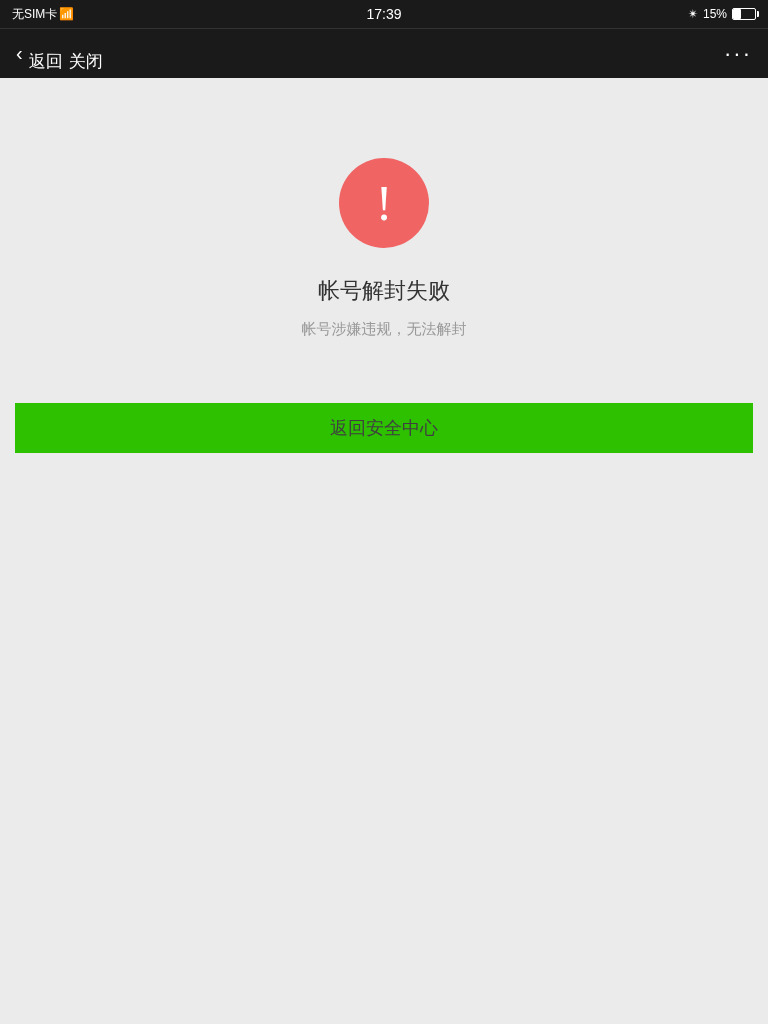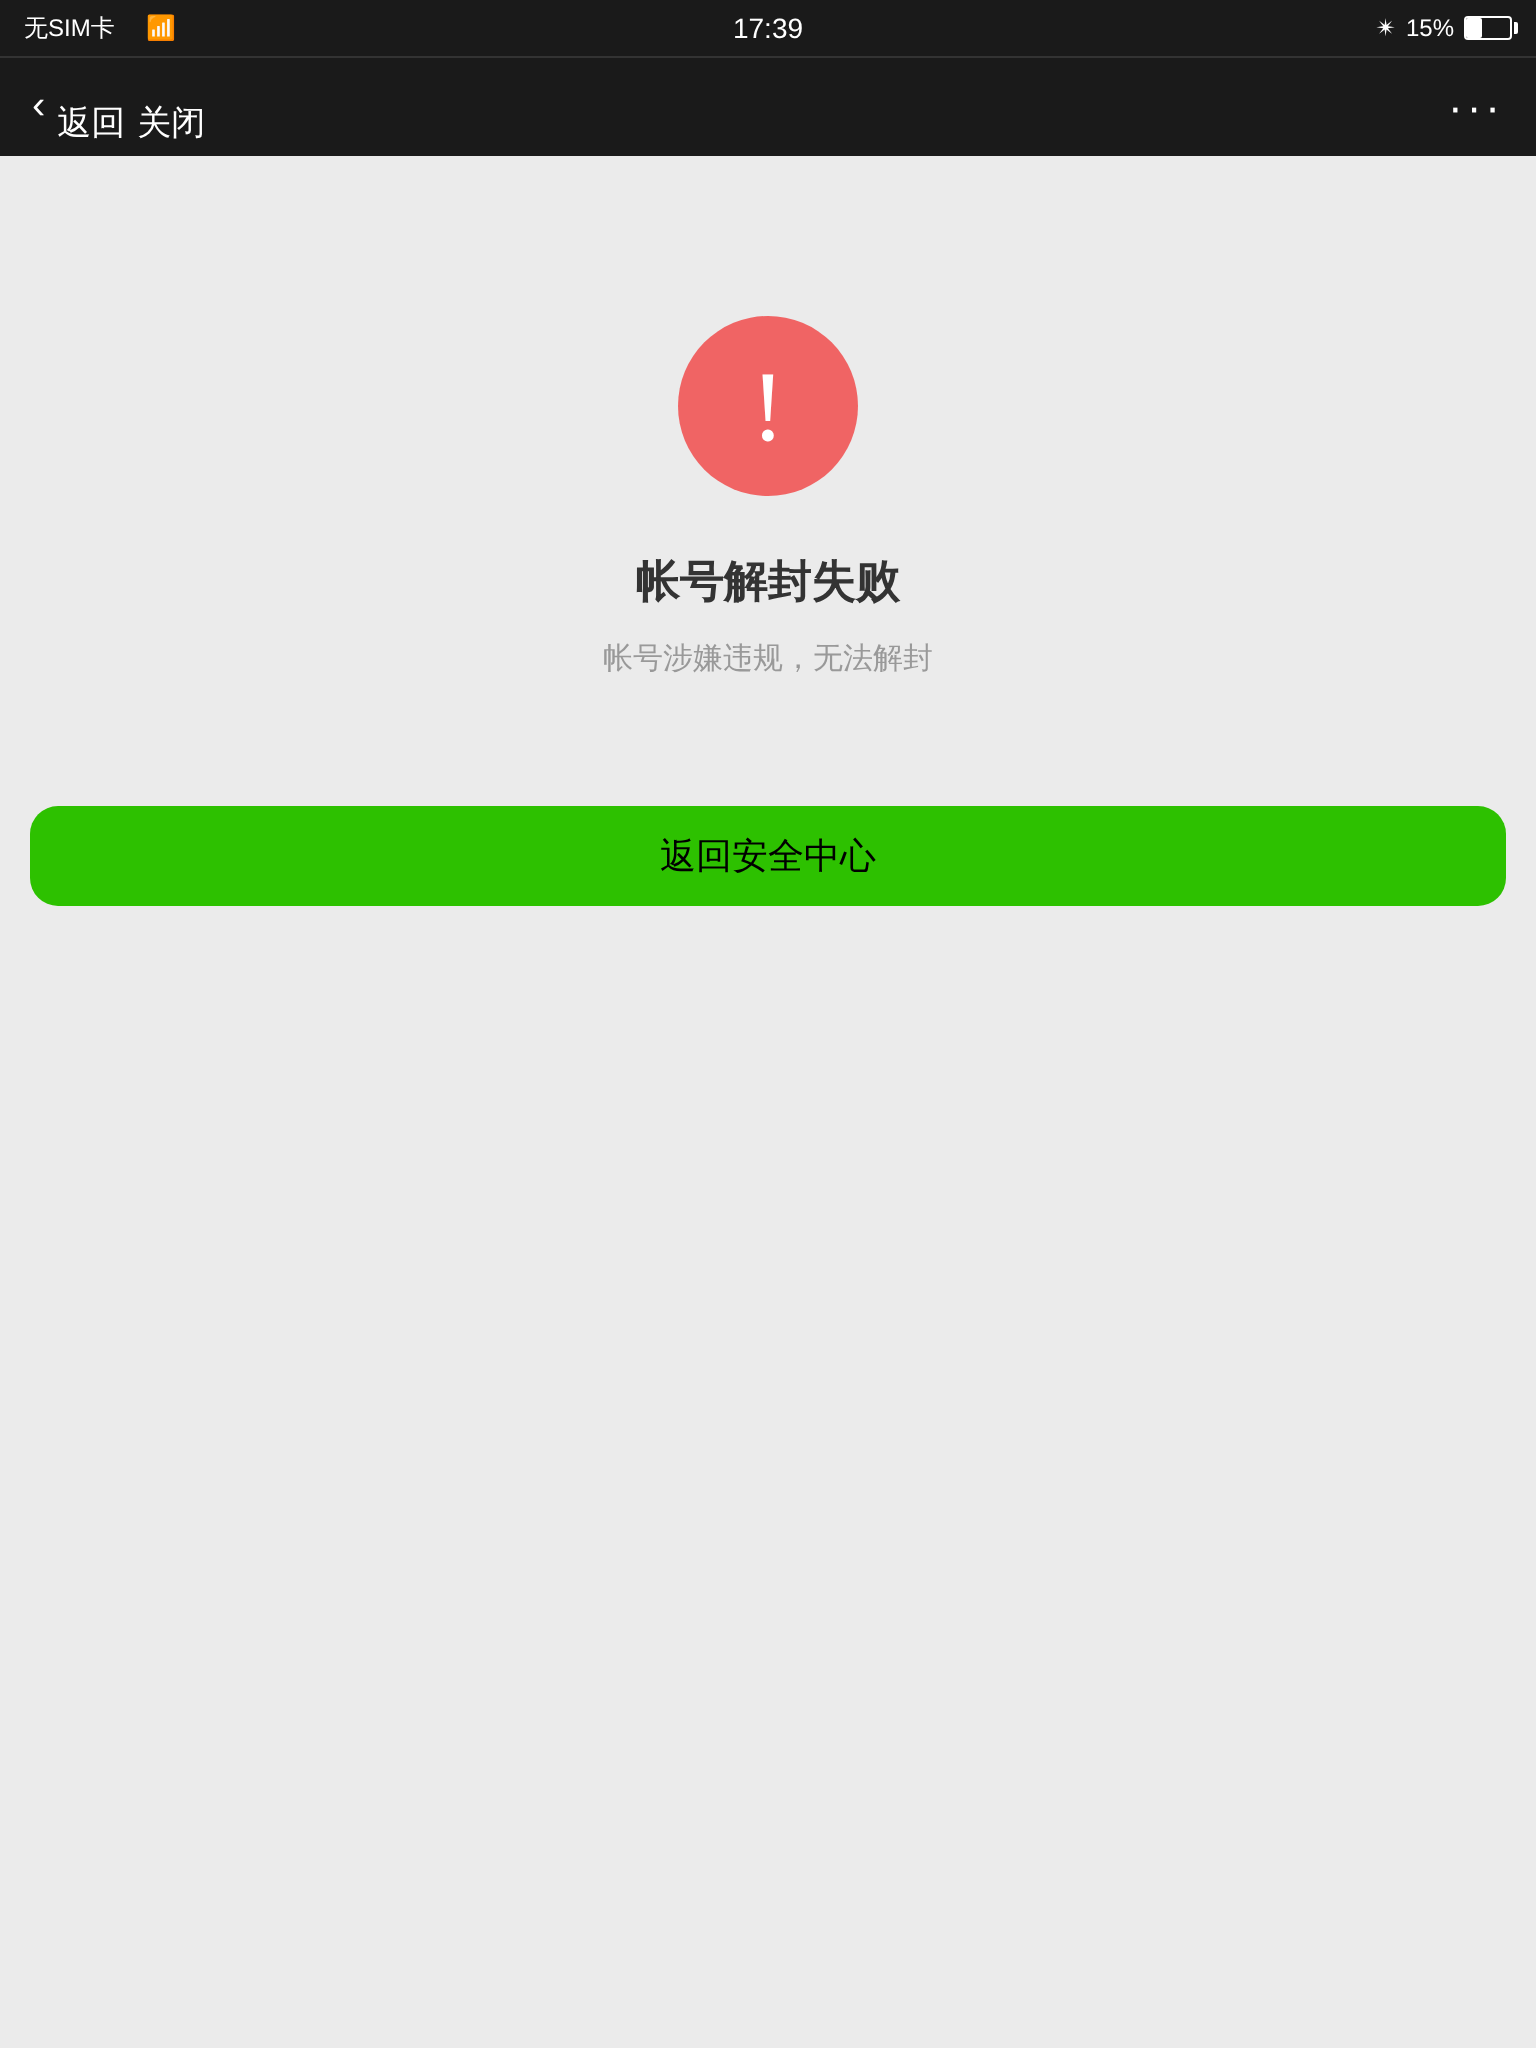--- a/index.html
+++ b/index.html
@@ -25,21 +25,21 @@
       background: #1a1a1a;
       height: 28px;
       padding: 0 12px;
       color: #ffffff;
       font-size: 13px;
     }
 
     .status-bar-left {
       display: flex;
       align-items: center;
-      gap: 16px;
+      gap: 2px;
       font-size: 12px;
     }
 
     .status-bar-center {
       font-size: 14px;
       font-weight: 400;
       position: absolute;
       left: 50%;
       transform: translateX(-50%);
     }
@@ -148,38 +148,38 @@
       font-size: 50px;
       font-weight: 300;
       line-height: 1;
       font-family: Georgia, serif;
     }
 
     
     .error-title {
       font-size: 22px;
       color: #333333;
-      font-weight: 700;
+      font-weight: 400;
       margin-bottom: 14px;
     }
 
     .error-subtitle {
       font-size: 15px;
       color: #999999;
       margin-bottom: 64px;
     }
 
     
     .return-button {
       width: calc(768px - 30px);
       height: 50px;
       background: #2dc100;
       border: none;
-      border-radius: 14px;
-      color: #000000;
+      border-radius: 0;
+      color: #404040;
       font-size: 18px;
       cursor: pointer;
       display: flex;
       align-items: center;
       justify-content: center;
     }
   </style>
 </head>
 <body>
 

